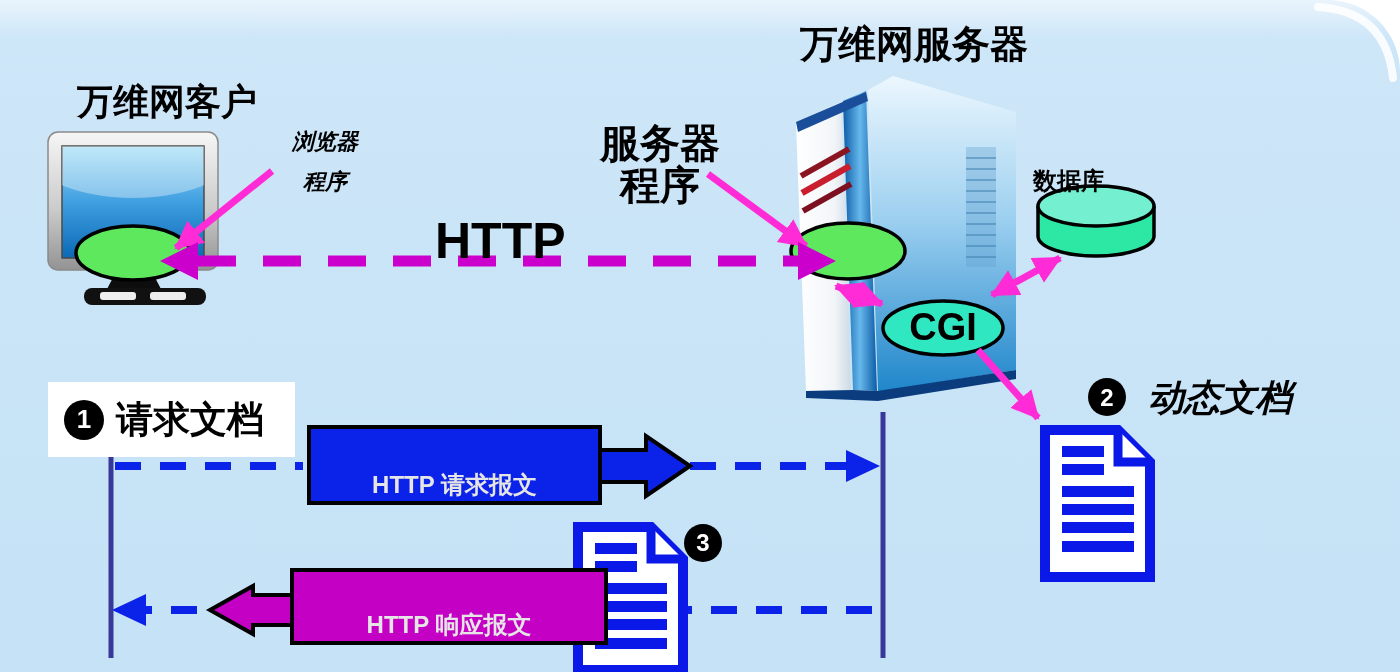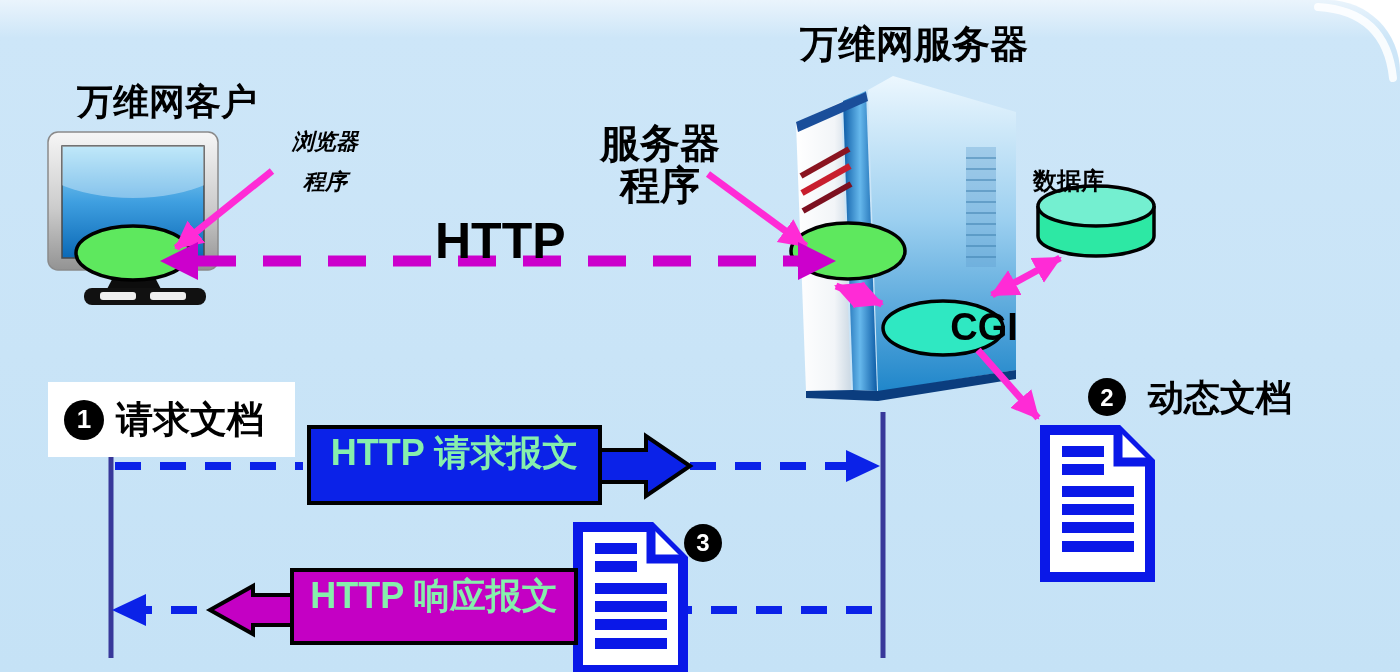--- a/index.html
+++ b/index.html
@@ -13,23 +13,23 @@
   }
   .stage svg{position:absolute;left:0;top:0;}
   .lbl{position:absolute;font-weight:bold;color:#000;white-space:nowrap;line-height:1.1;}
   .lbl.center{text-align:center;}
   .badge{
     display:inline-flex;align-items:center;justify-content:center;
     background:#000;color:#fff;border-radius:50%;
     font-weight:bold;flex:0 0 auto;
   }
   .msgbox{
-    position:absolute;display:flex;align-items:flex-start;justify-content:center;
+    position:absolute;display:flex;align-items:flex-end;justify-content:center;
     box-sizing:border-box;border:4px solid #000;
-    color:#86efac;font-weight:bold;font-size:36px;white-space:nowrap;
+    color:#e5e5e5;font-weight:bold;font-size:24px;white-space:nowrap;
   }
   .whitebox{
     position:absolute;display:flex;align-items:center;gap:12px;
     background:#ffffff;box-sizing:border-box;padding-left:16px;
     color:#000;font-weight:bold;font-size:37px;white-space:nowrap;
   }
   .stepnote{position:absolute;display:flex;align-items:flex-start;gap:12px;color:#000;font-weight:bold;white-space:nowrap;}
 </style>
 </head>
 <body>
@@ -161,38 +161,38 @@
   <div>程序</div>
 </div>
 
 <div class="lbl center" style="left:590px;top:122px;width:140px;font-size:40px;line-height:42px;">
   <div>服务器</div>
   <div>程序</div>
 </div>
 
 <div class="lbl" style="left:435px;top:214px;font-size:50px;">HTTP</div>
 <div class="lbl" style="left:1033px;top:136px;font-size:24px;margin-top:32px;">数据库</div>
-<div class="lbl center" style="left:924px;top:307px;width:120px;font-size:38px;">CGI</div>
+<div class="lbl center" style="left:883px;top:307px;width:120px;font-size:38px;">CGI</div>
 
 <div class="whitebox" style="left:48px;top:382px;width:247px;height:75px;">
   <span class="badge" style="width:40px;height:40px;font-size:26px;">1</span>
   <span>请求文档</span>
 </div>
 
 <div class="msgbox" style="left:307px;top:425px;width:295px;height:80px;background:#0b22e8;">
   <span>HTTP 请求报文</span>
 </div>
-<div class="msgbox" style="left:290px;top:568px;width:288px;height:77px;background:#c400c4;">
+<div class="msgbox" style="left:290px;top:568px;width:318px;height:77px;background:#c400c4;">
   <span>HTTP 响应报文</span>
 </div>
 
 <div class="stepnote" style="left:1088px;top:372px;font-size:36px;line-height:51px;">
   <span class="badge" style="width:38px;height:38px;font-size:24px;margin-top:6px;">2</span>
   <span>
-    <div style="padding-left:10px;">动态文档</div>
+    <div style="padding-left:10px;font-style:italic;">动态文档</div>
   </span>
 </div>
 
 <div class="stepnote" style="left:684px;top:524px;font-size:34px;align-items:center;">
   <span class="badge" style="width:38px;height:38px;font-size:24px;">3</span>
 </div>
 
 </div>
 
 </body></html>

